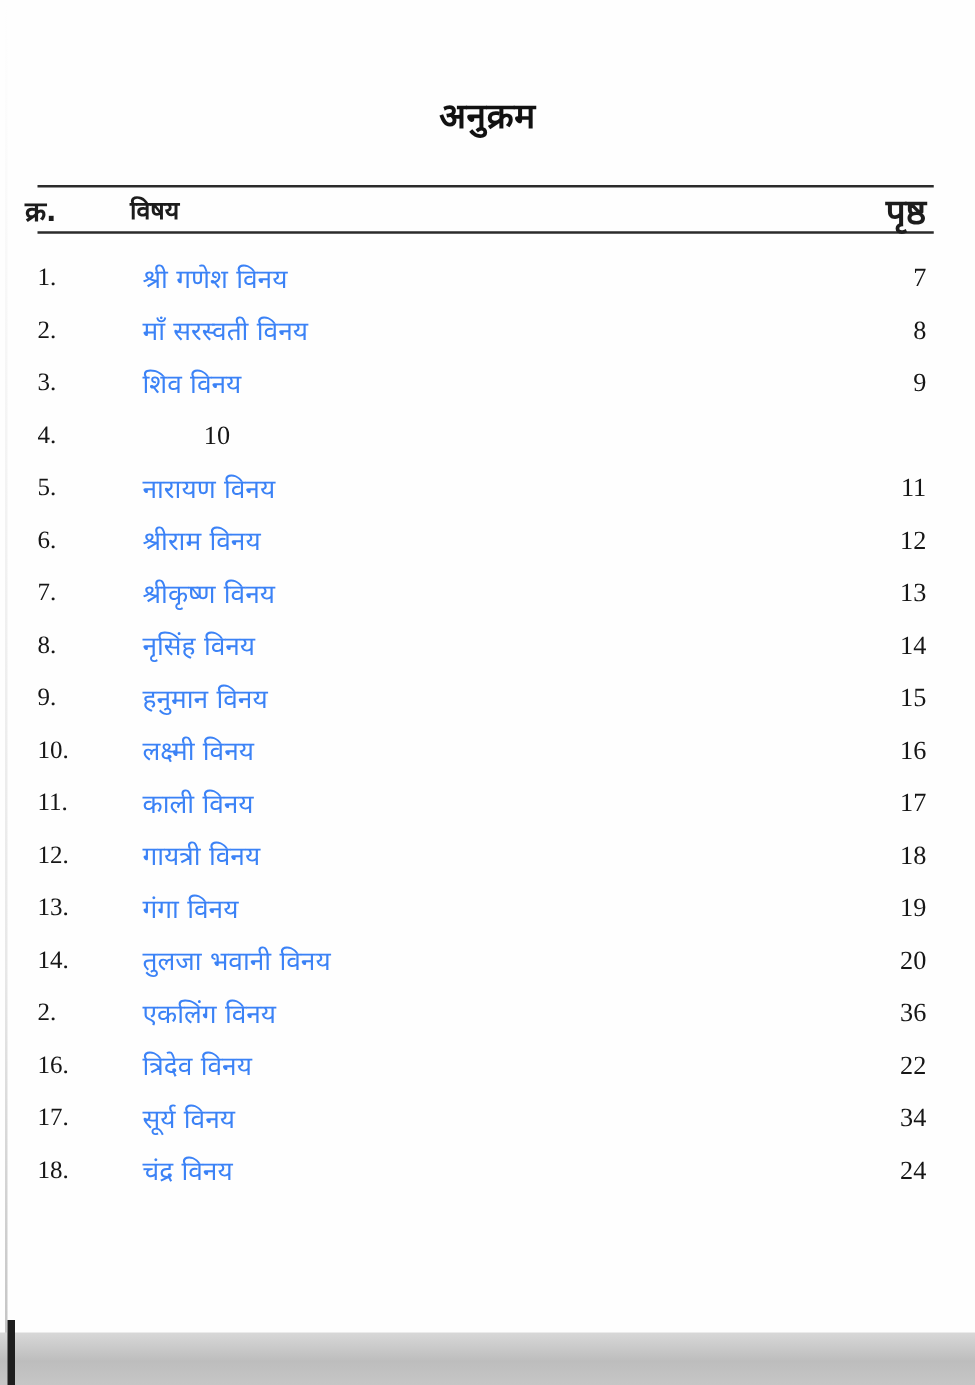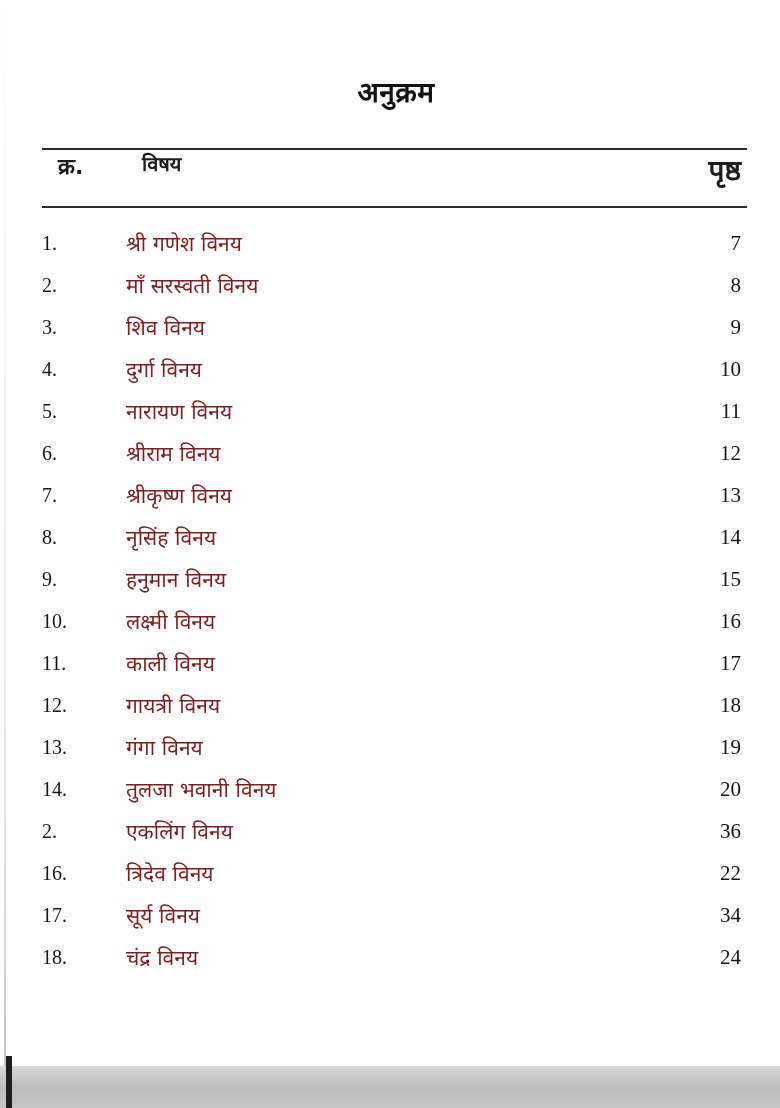--- a/index.html
+++ b/index.html
@@ -12,42 +12,41 @@
     background: #ffffff;
     position: relative;
     overflow: hidden;
     font-family: "DejaVu Sans", sans-serif;
     color: #1c1c1c;
   }
   .page {
     position: absolute;
     inset: 0;
     background: #fefefe;
-    padding-left: 12px;
   }
   .title {
     text-align: center;
     font-weight: bold;
     font-size: 28px;
     margin-top: 72px;
     letter-spacing: 0.5px;
     color: #111;
   }
   .rule {
     border: none;
     border-top: 2px solid #2b2b2b;
     margin: 0 33px 0 30px;
   }
   .rule-top { margin-top: 38px; }
   .rule-bottom { margin-top: 0; }
   .header-row {
     display: flex;
-    align-items: flex-start;
-    margin: 0 33px 0 46px;
-    height: 56px;
+    align-items: center;
+    margin: 0 33px 0 20px;
+    height: 35px;
     font-weight: bold;
     font-size: 22px;
   }
   .col-no {
     width: 84px;
     flex: 0 0 84px;
     font-family: "Liberation Serif", serif;
     font-size: 21px;
   }
   .header-row .col-no {
@@ -72,21 +71,21 @@
   .rows {
     margin: 14px 33px 0 30px;
   }
   .row {
     display: flex;
     align-items: center;
     height: 42px;
   }
   .row .col-subject {
     font-size: 21px;
-    color: #7f1d1d;
+    color: #3b82f6;
   }
   .row .col-no {
     font-size: 20px;
     color: #161616;
   }
   .row .col-page {
     font-size: 21px;
     color: #161616;
   }
   .bottom-edge {
@@ -145,21 +144,20 @@
   </div>
 
   <div class="row">
     <span class="col-no">3.</span>
     <span class="col-subject">शिव विनय</span>
     <span class="col-page">9</span>
   </div>
 
   <div class="row">
     <span class="col-no">4.</span>
-    <span class="col-subject">दुर्गा विनय</span>
     <span class="col-page">10</span>
   </div>
 
   <div class="row">
     <span class="col-no">5.</span>
     <span class="col-subject">नारायण विनय</span>
     <span class="col-page">11</span>
   </div>
 
   <div class="row">

